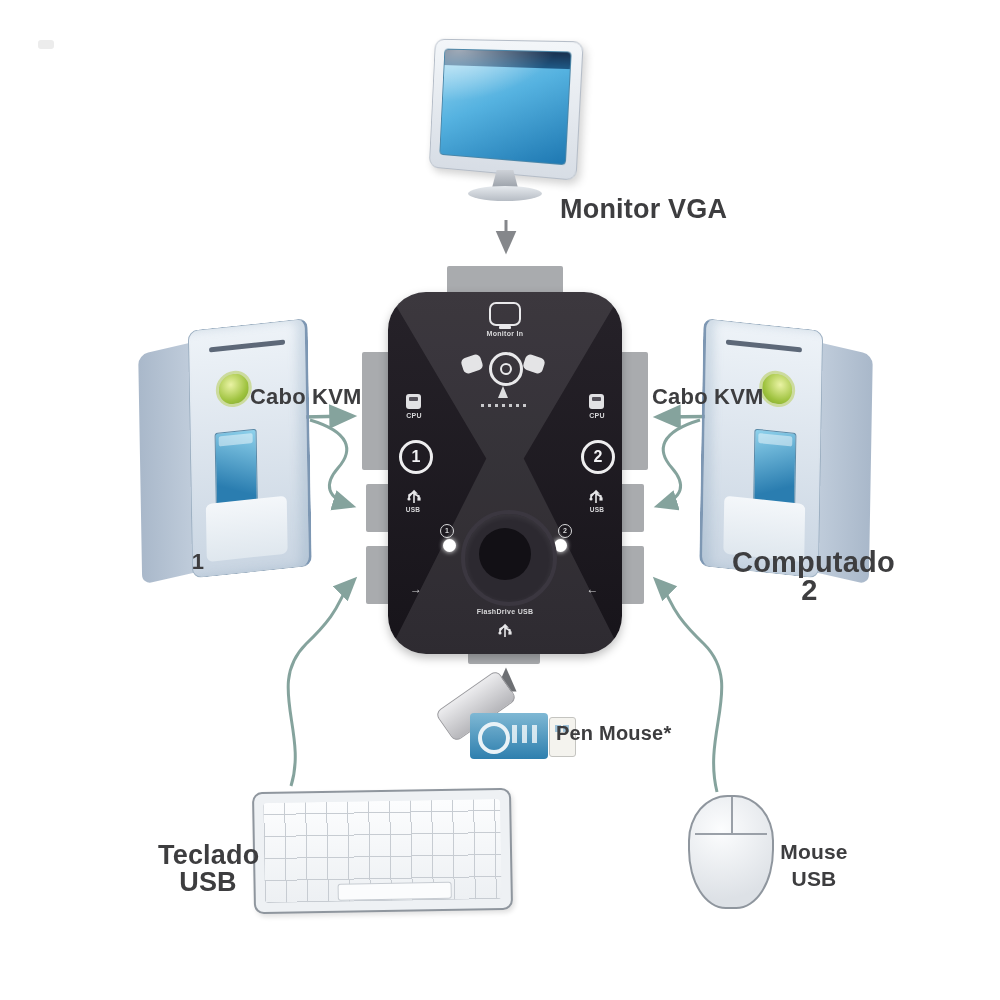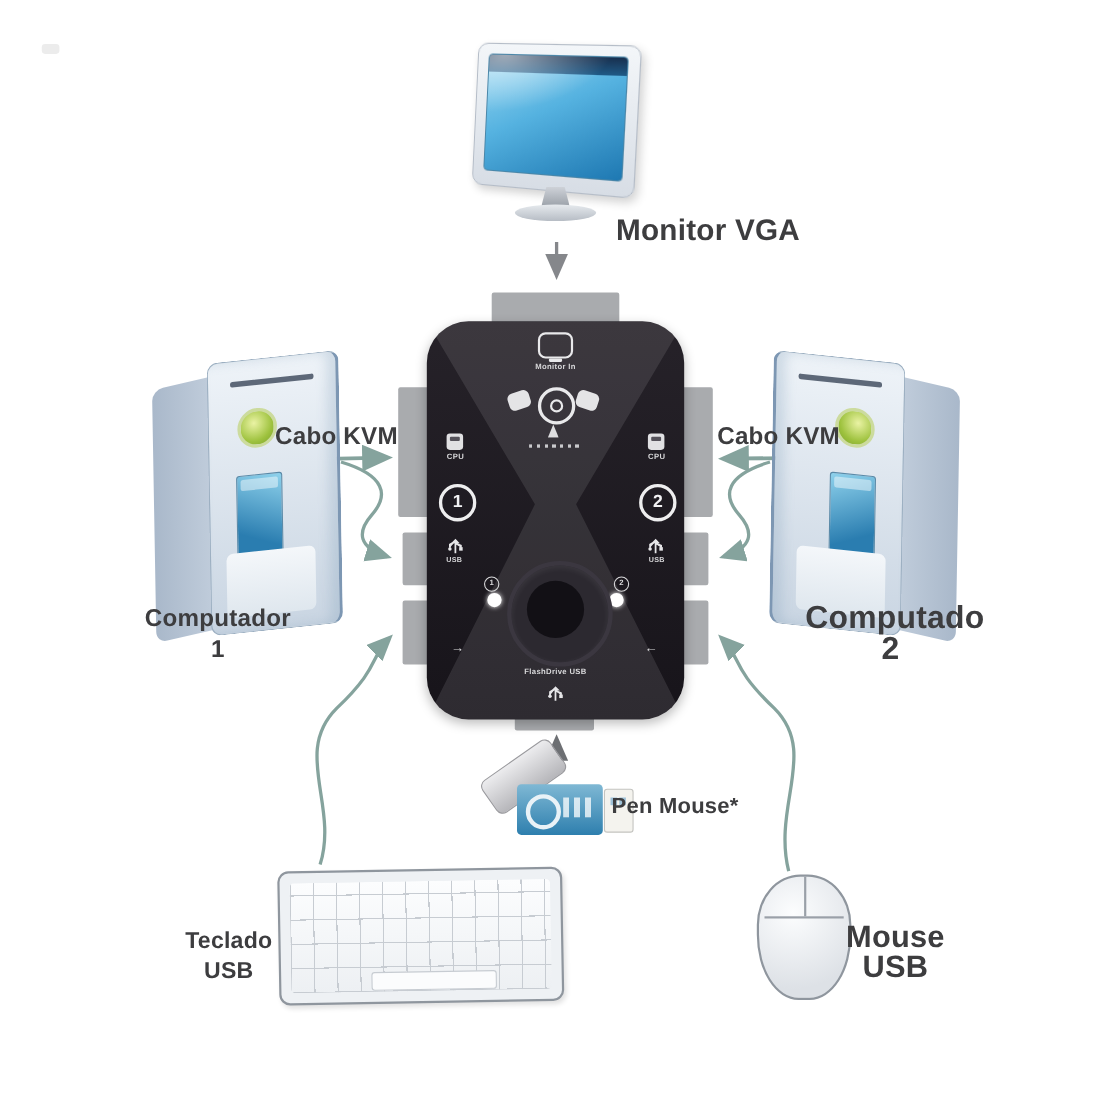--- a/index.html
+++ b/index.html
@@ -211,21 +211,20 @@
   <div class="tower" style="left:138px;top:326px;transform:rotate(-1deg);">
     <div class="side"></div>
     <div class="front">
       <div class="slit"></div>
       <div class="badge"></div>
       <div class="bluepanel"></div>
       <div class="lowpanel"></div>
     </div>
   </div>
   <div class="abs lbl" style="left:118px;top:548px;width:160px;text-align:center;font-size:22px;line-height:28px;z-index:4;">
-    <div>Computador</div>
     <div>1</div>
   </div>
 
   <div class="tower" style="left:698px;top:326px;transform:rotate(1deg) scaleX(-1);">
     <div class="side"></div>
     <div class="front">
       <div class="slit"></div>
       <div class="badge"></div>
       <div class="bluepanel"></div>
       <div class="lowpanel"></div>
@@ -238,27 +237,27 @@
 
   <div class="pen-cap"></div>
   <div class="pen-usb"></div>
   <div class="pen-body"></div>
   <div class="abs lbl" style="left:556px;top:722px;font-size:20px;z-index:4;">Pen Mouse*</div>
 
   <div class="keyboard">
     <div class="keys"></div>
     <div class="spacebar"></div>
   </div>
-  <div class="abs lbl" style="left:158px;top:842px;width:100px;text-align:center;font-size:21px;line-height:27px;z-index:4;">
+  <div class="abs lbl" style="left:158px;top:842px;width:100px;text-align:center;font-size:27px;line-height:27px;z-index:4;">
     <div>Teclado</div>
     <div>USB</div>
   </div>
 
   <div class="mouse"></div>
-  <div class="abs lbl" style="left:762px;top:838px;width:104px;text-align:center;font-size:28px;line-height:27px;z-index:4;">
+  <div class="abs lbl" style="left:762px;top:838px;width:104px;text-align:center;font-size:21px;line-height:27px;z-index:4;">
     <div>Mouse</div>
     <div>USB</div>
   </div>
 
   <div class="abs lbl" style="left:110px;top:924px;width:790px;text-align:center;font-size:22px;line-height:31px;z-index:4;">
   </div>
 
 </div>
 
 </body></html>

